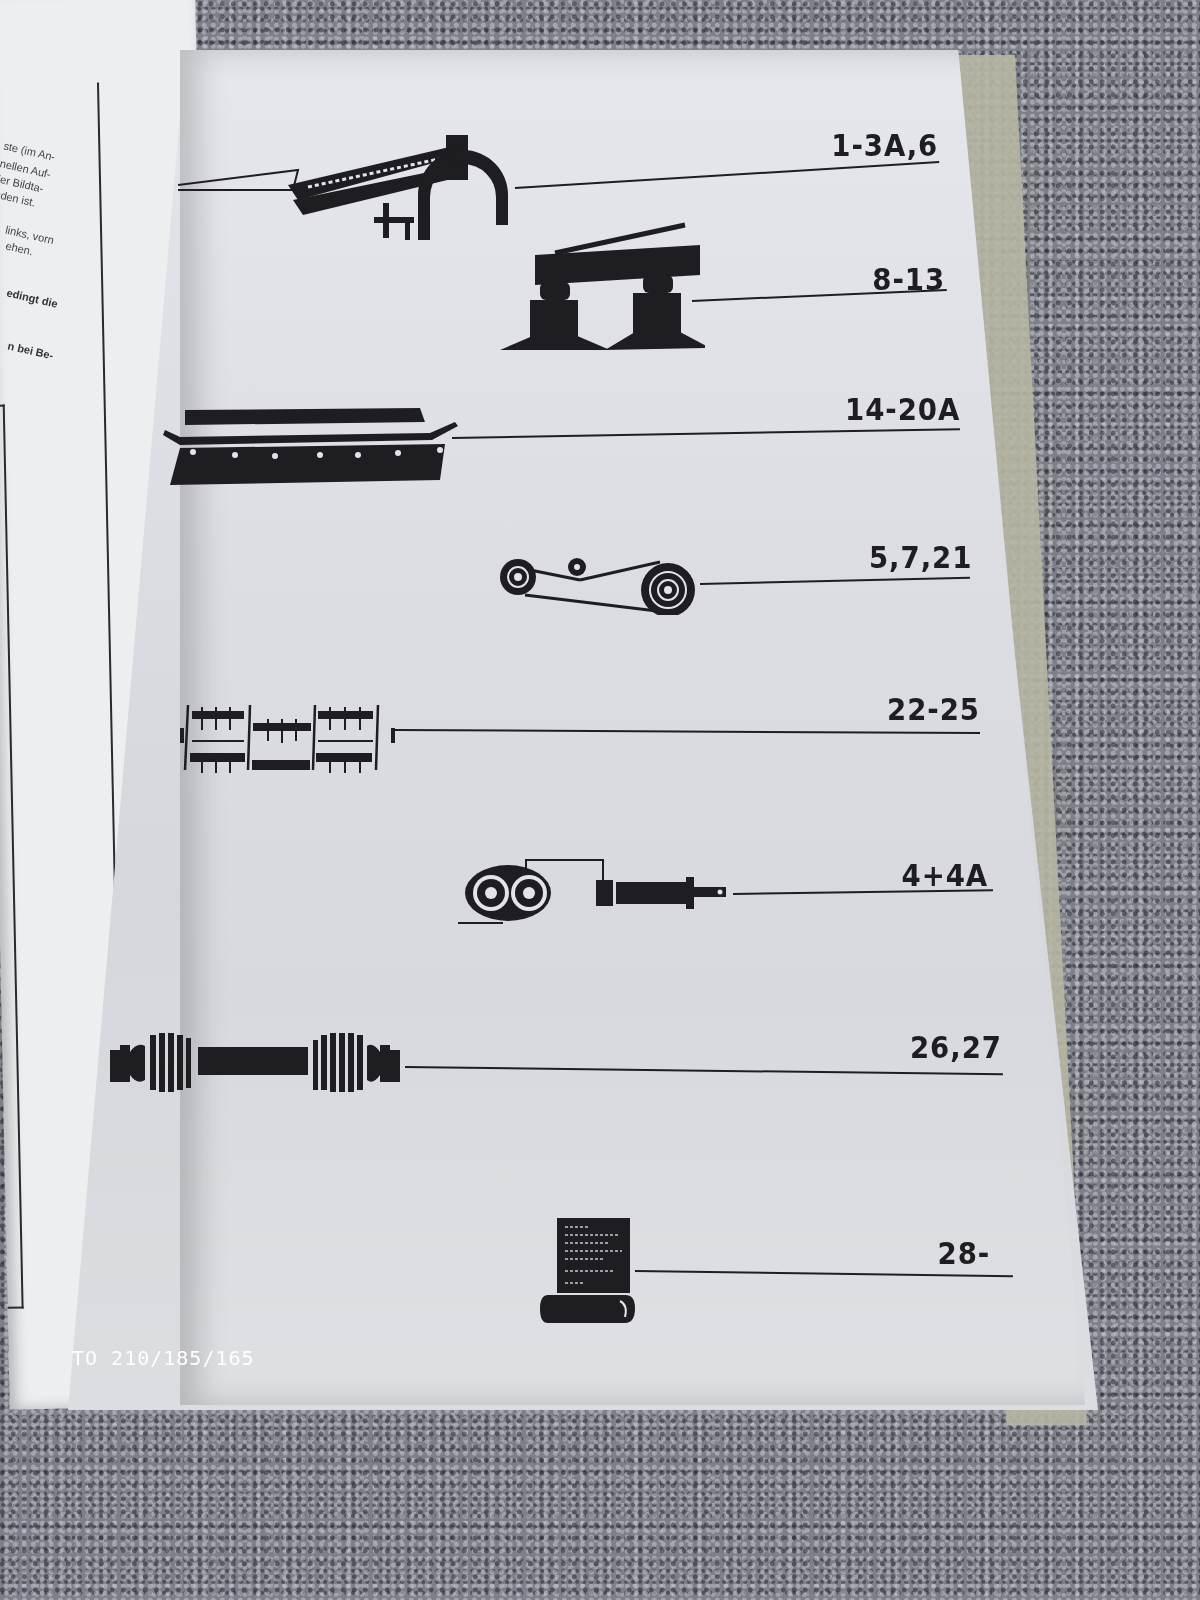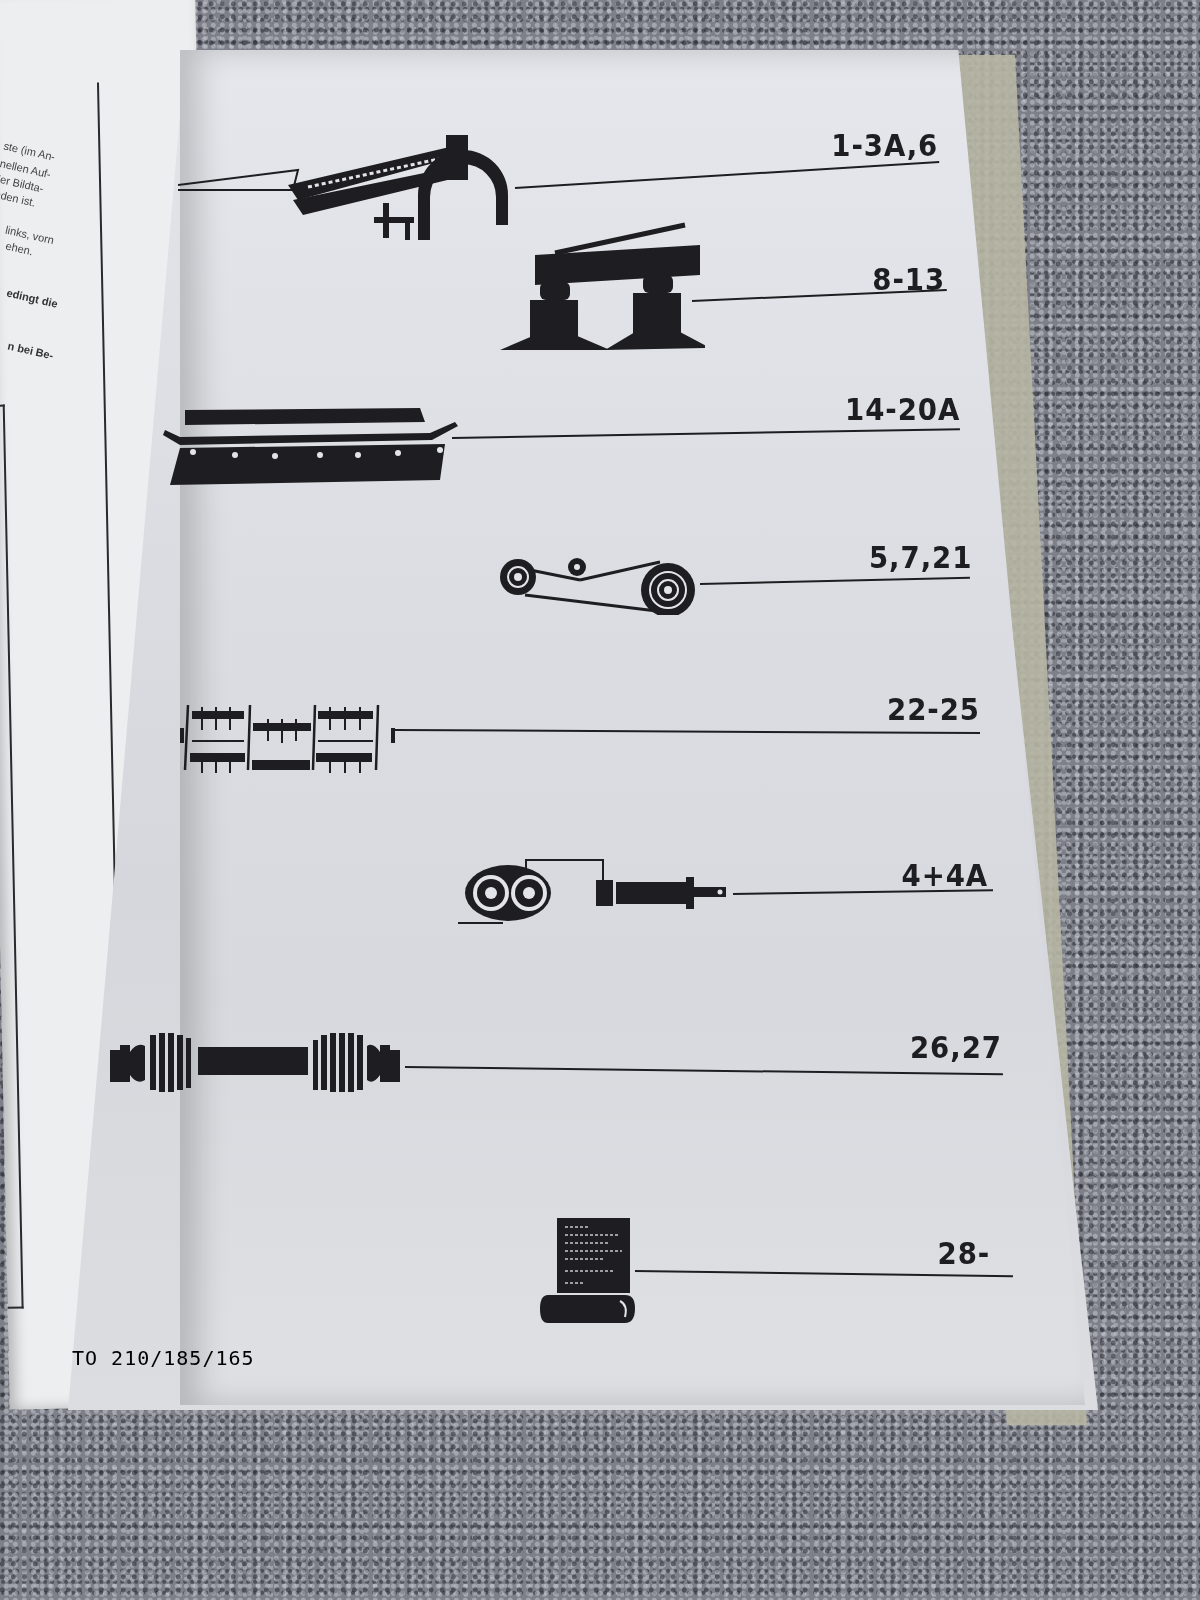--- a/index.html
+++ b/index.html
@@ -49,21 +49,21 @@
     clip-path: polygon(11% 0, 86% 0, 100% 100%, 0 100%);
   }
   .label {
     position:absolute; font-weight:bold; font-size:30px; color:#1e1e22;
     letter-spacing:1px; transform:scaleX(.92); transform-origin:right;
     font-family:"DejaVu Sans", sans-serif;
   }
   .leader { position:absolute; height:2px; background:#1e1e22; transform-origin:left center; }
   .illus { position:absolute; }
   .footer-code {
-    position:absolute; left:72px; top:1346px; font-size:20px; color:#000000;
+    position:absolute; left:72px; top:1346px; font-size:20px; color:#ffffff;
     font-family:"DejaVu Sans Mono", monospace; letter-spacing:1px;
   }
 </style>
 </head>
 <body>
 
 <div class="page-edge"></div>
 
 <div class="left-page">
   <div class="left-frame"></div>

